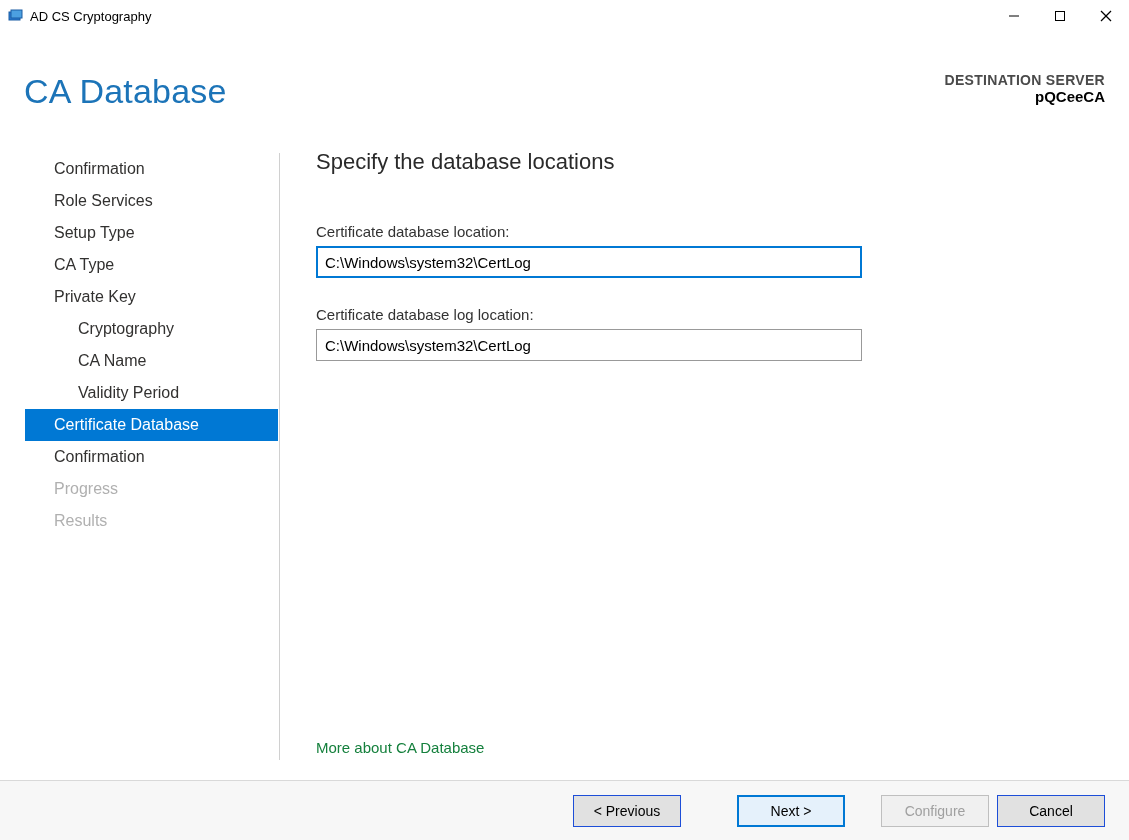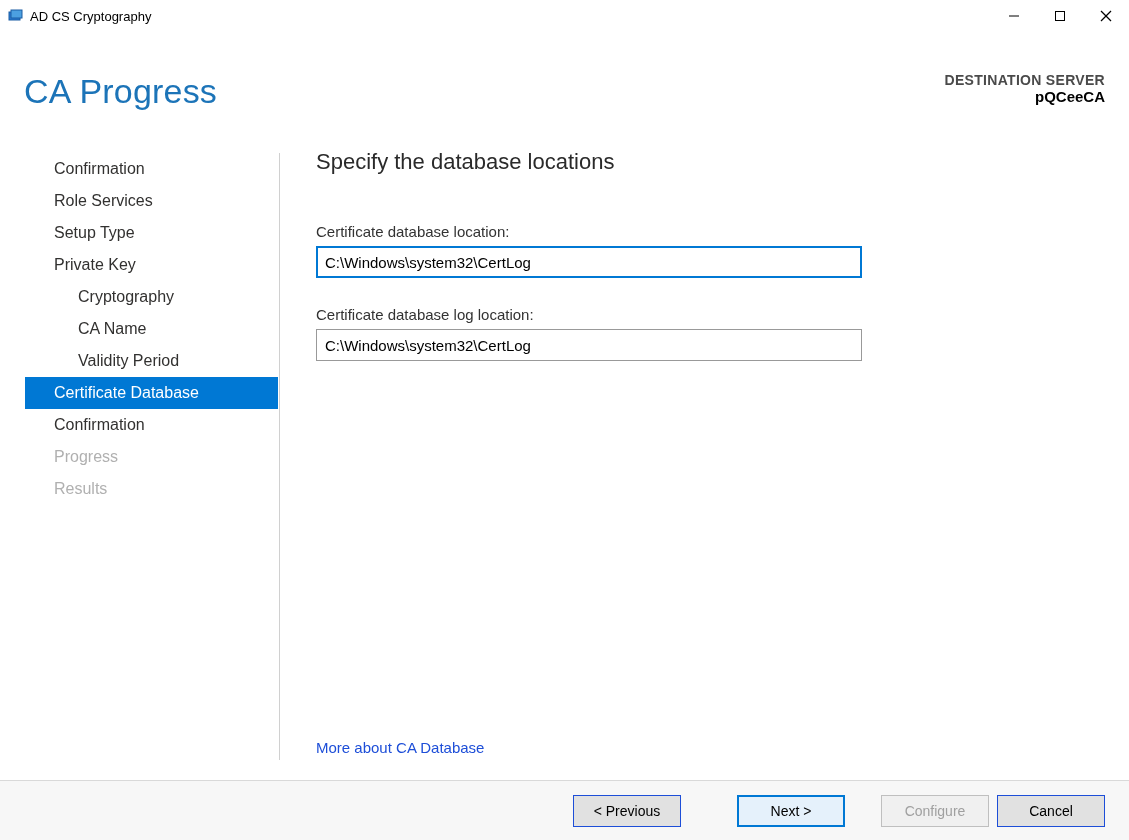--- a/index.html
+++ b/index.html
@@ -151,21 +151,21 @@
     }
     .text-input.focused {
       border-color: #0078d4;
       outline: 1px solid #0078d4;
       outline-offset: -2px;
     }
     .help-link {
       margin-top: auto;
       margin-bottom: 24px;
       font-size: 15px;
-      color: #1d4ed8;
+      color: #15803d;
       cursor: pointer;
     }
     
     .footer {
       border-top: 1px solid #d9d9d9;
       background: #f7f7f7;
       height: 60px;
       display: flex;
       align-items: center;
       justify-content: flex-end;
@@ -226,34 +226,35 @@
     <div class="window-control">
       <svg width="12" height="12" viewBox="0 0 12 12">
           <line x1="1" y1="1" x2="11" y2="11" stroke="#000" stroke-width="1.2"></line>
           <line x1="11" y1="1" x2="1" y2="11" stroke="#000" stroke-width="1.2"></line>
         </svg>
     </div>
   </div>
 </div>
 
 <div class="header">
-  <div class="page-title">CA Progress</div>
+  <div class="page-title">CA Database</div>
   <div class="header-right">
     <div class="dest-label">DESTINATION SERVER</div>
     <div class="dest-value">pQCeeCA</div>
   </div>
 </div>
 
 <div class="content">
   <div class="sidebar">
     <div class="sidebar-divider"></div>
     <div id="nav-list">
         <div class="nav-item">Confirmation</div>
         <div class="nav-item">Role Services</div>
         <div class="nav-item">Setup Type</div>
+        <div class="nav-item">CA Type</div>
         <div class="nav-item">Private Key</div>
         <div class="nav-item sub">Cryptography</div>
         <div class="nav-item sub">CA Name</div>
         <div class="nav-item sub">Validity Period</div>
         <div class="nav-item selected">Certificate Database</div>
         <div class="nav-item">Confirmation</div>
         <div class="nav-item disabled">Progress</div>
         <div class="nav-item disabled">Results</div>
       </div>
   </div>

